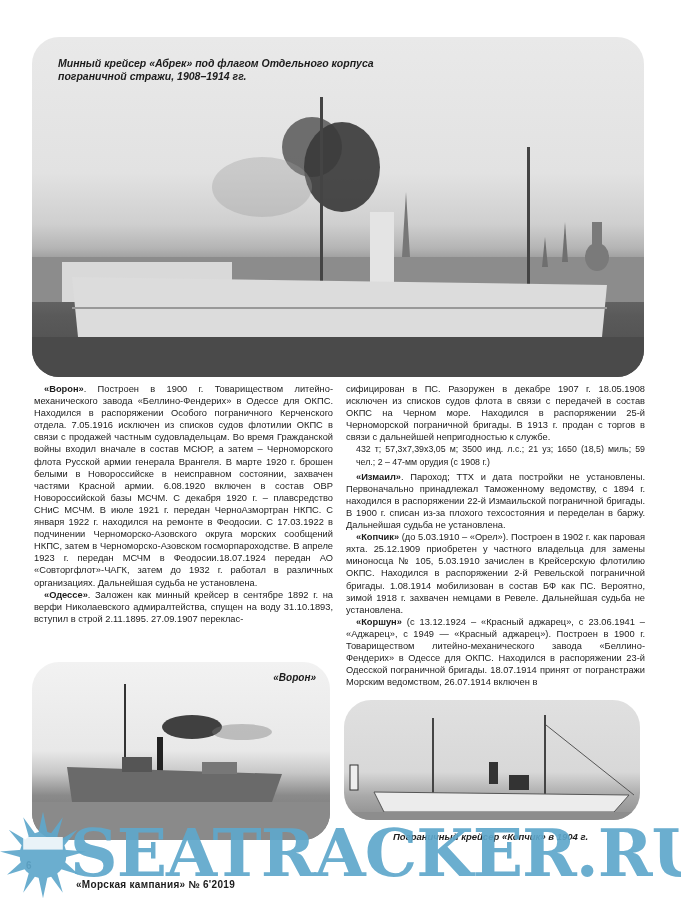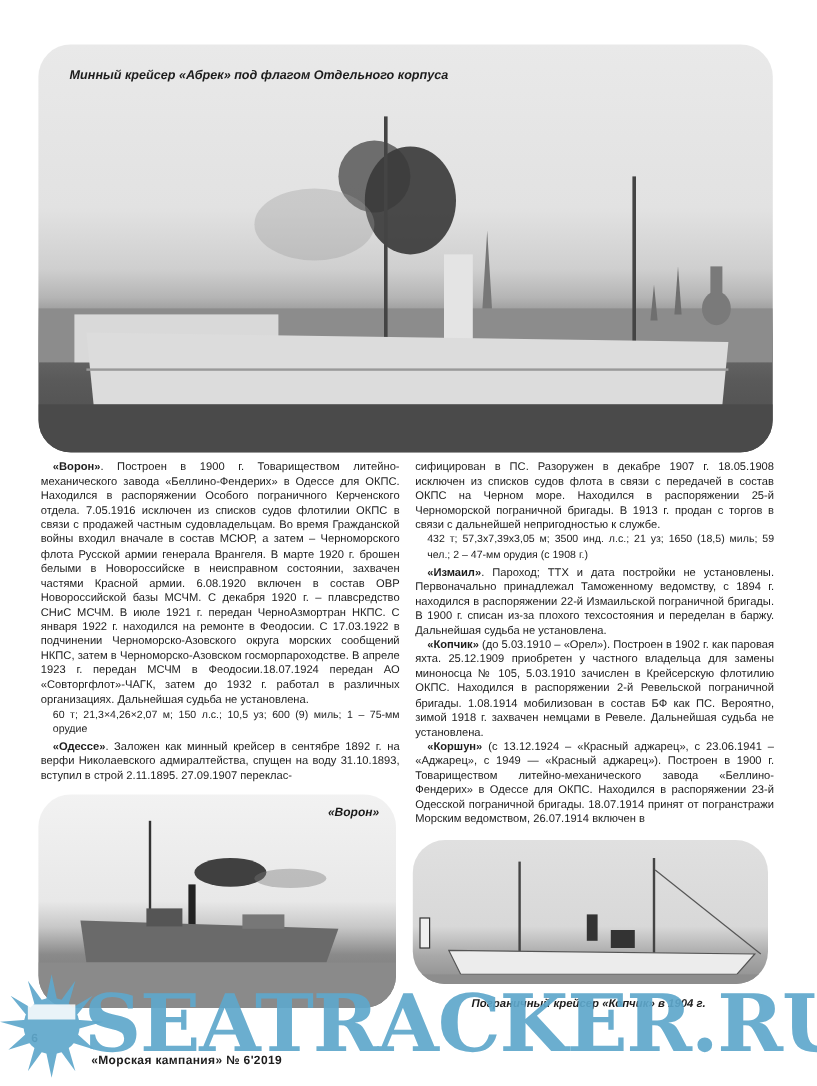--- a/index.html
+++ b/index.html
@@ -49,26 +49,26 @@
 
     <rect x="338" y="175" width="24" height="85" fill="#e4e4e4"></rect>
 
     <polygon points="40,240 575,248 570,300 46,300" fill="#dcdcdc"></polygon>
     <rect x="40" y="270" width="535" height="2" fill="#999"></rect>
 
     <rect x="0" y="300" width="612" height="40" fill="#4a4a4a"></rect>
   </svg>
   <div class="caption-main">
     <div>Минный крейсер «Абрек» под флагом Отдельного корпуса</div>
+    <div>пограничной стражи, 1908–1914 гг.</div>
   </div>
 </div>
 
 <div class="col" id="col-left">
   <p><b>«Ворон»</b><span>. Построен в 1900 г. Товариществом литейно-механического завода «Беллино-Фендерих» в Одессе для ОКПС. Находился в распоряжении Особого пограничного Керченского отдела. 7.05.1916 исключен из списков судов флотилии ОКПС в связи с продажей частным судовладельцам. Во время Гражданской войны входил вначале в состав МСЮР, а затем – Черноморского флота Русской армии генерала Врангеля. В марте 1920 г. брошен белыми в Новороссийске в неисправном состоянии, захвачен частями Красной армии. 6.08.1920 включен в состав ОВР Новороссийской базы МСЧМ. С декабря 1920 г. – плавсредство СНиС МСЧМ. В июле 1921 г. передан ЧерноАзмортран НКПС. С января 1922 г. находился на ремонте в Феодосии. С 17.03.1922 в подчинении Черноморско-Азовского округа морских сообщений НКПС, затем в Черноморско-Азовском госморпароходстве. В апреле 1923 г. передан МСЧМ в Феодосии.18.07.1924 передан АО «Совторгфлот»-ЧАГК, затем до 1932 г. работал в различных организациях. Дальнейшая судьба не установлена.</span></p>
-  <p class="spec">60 т; 21,3×4,26×2,07 м; 150 л.с.; 10,5 уз; 600 (9) миль; 1 – 75-мм орудие</p>
   <p><b>«Одессе»</b><span>. Заложен как минный крейсер в сентябре 1892 г. на верфи Николаевского адмиралтейства, спущен на воду 31.10.1893, вступил в строй 2.11.1895. 27.09.1907 переклас-</span></p>
 </div>
 
 <div class="col" id="col-right">
   <p style="text-indent:0">сифицирован в ПС. Разоружен в декабре 1907 г. 18.05.1908 исключен из списков судов флота в связи с передачей в состав ОКПС на Черном море. Находился в распоряжении 25-й Черноморской пограничной бригады. В 1913 г. продан с торгов в связи с дальнейшей непригодностью к службе.</p>
   <p class="spec">432 т; 57,3x7,39x3,05 м; 3500 инд. л.с.; 21 уз; 1650 (18,5) миль; 59 чел.; 2 – 47-мм орудия (с 1908 г.)</p>
   <p><b>«Измаил»</b><span>. Пароход; ТТХ и дата постройки не установлены. Первоначально принадлежал Таможенному ведомству, с 1894 г. находился в распоряжении 22-й Измаильской пограничной бригады. В 1900 г. списан из-за плохого техсостояния и переделан в баржу. Дальнейшая судьба не установлена.</span></p>
   <p><b>«Копчик»</b><span> (до 5.03.1910 – «Орел»). Построен в 1902 г. как паровая яхта. 25.12.1909 приобретен у частного владельца для замены миноносца № 105, 5.03.1910 зачислен в Крейсерскую флотилию ОКПС. Находился в распоряжении 2-й Ревельской пограничной бригады. 1.08.1914 мобилизован в состав БФ как ПС. Вероятно, зимой 1918 г. захвачен немцами в Ревеле. Дальнейшая судьба не установлена.</span></p>
   <p><b>«Коршун»</b><span> (с 13.12.1924 – «Красный аджарец», с 23.06.1941 – «Аджарец», с 1949 — «Красный аджарец»). Построен в 1900 г. Товариществом литейно-механического завода «Беллино-Фендерих» в Одессе для ОКПС. Находился в распоряжении 23-й Одесской пограничной бригады. 18.07.1914 принят от погранстражи Морским ведомством, 26.07.1914 включен в</span></p>
 </div>

